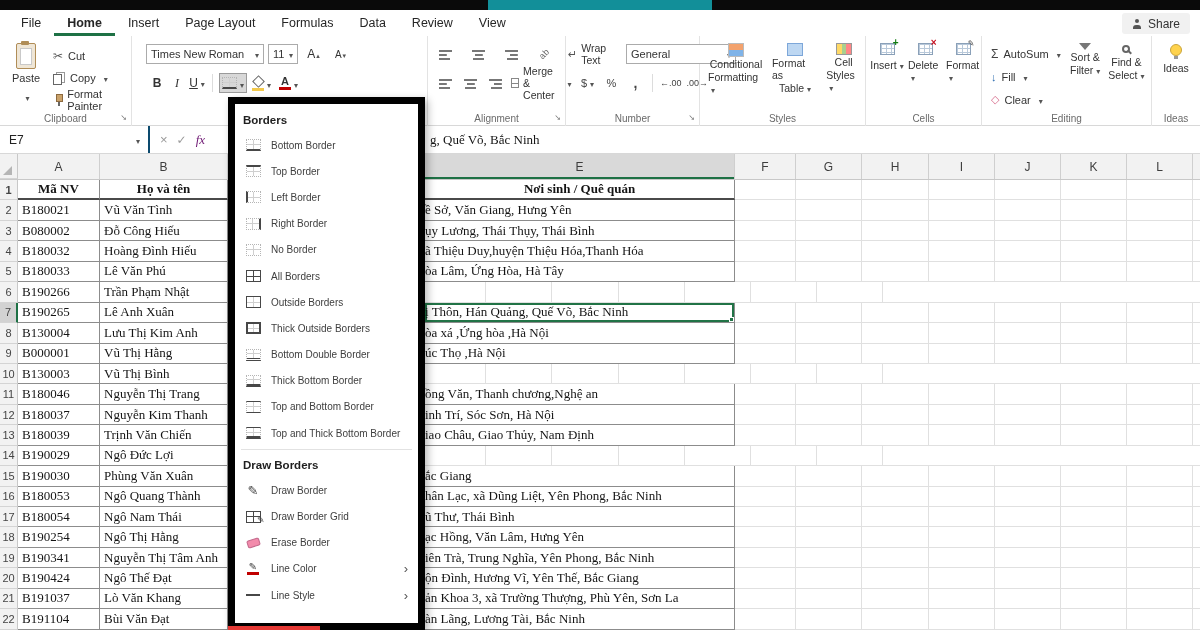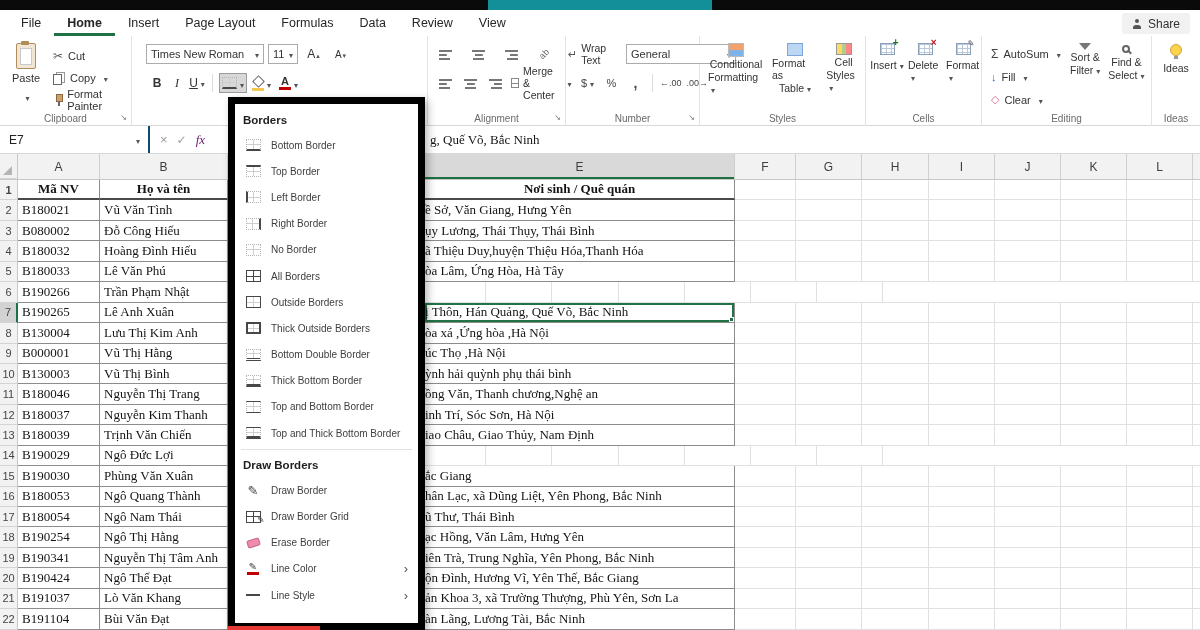--- a/index.html
+++ b/index.html
@@ -640,21 +640,20 @@
             <div class="c colK"></div>
             <div class="c colL"></div>
             <div class="c sliver"></div>
           </div>
 
           <div class="grid-row">
             <div class="c gut">10</div>
             <div class="c colA">B130003</div>
             <div class="c colB">Vũ Thị Bình</div>
             <div class="c colCD"></div>
-            <div class="c colE">ỳnh hải quỳnh phụ thái bình</div>
             <div class="c colF"></div>
             <div class="c colG"></div>
             <div class="c colH"></div>
             <div class="c colI"></div>
             <div class="c colJ"></div>
             <div class="c colK"></div>
             <div class="c colL"></div>
             <div class="c sliver"></div>
           </div>
 

